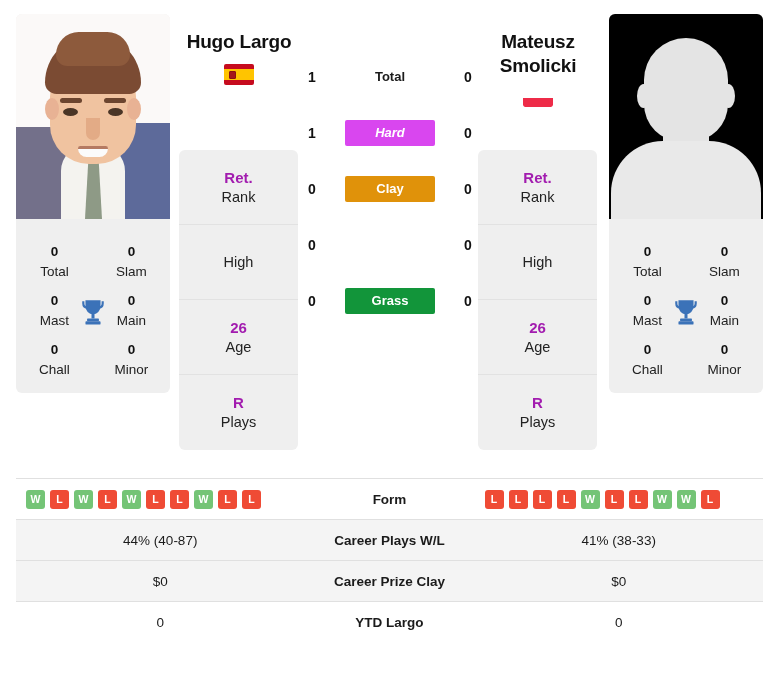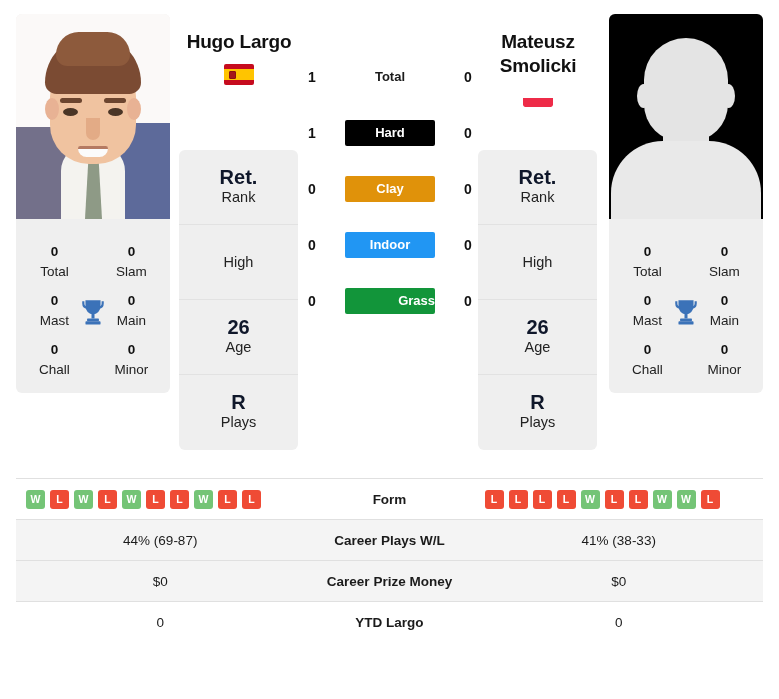--- a/index.html
+++ b/index.html
@@ -134,21 +134,21 @@
   .info-col.right { left: 478px; }
   .info-cell {
     height: 75px;
     display: flex;
     flex-direction: column;
     align-items: center;
     justify-content: center;
     border-bottom: 1px solid #e2e2e2;
   }
   .info-col .info-cell:last-child { border-bottom: none; }
-  .info-val   { font-size: 20px; font-weight: bold; color: #0f172a; line-height: 19px; }
+  .info-val   { font-size: 15px; font-weight: bold; color: #a21caf; line-height: 19px; }
   .info-val.empty { height: 0; }
   .info-label { font-size: 14.5px; color: #222; line-height: 20px; }
 
   
   .surface-col { position: absolute; left: 300px; top: 58px; width: 180px; }
   .surface-row {
     display: flex;
     align-items: center;
     justify-content: space-between;
     height: 37px;
@@ -338,36 +338,35 @@
   </div>
 
   <div class="surface-col">
     <div class="surface-row">
       <div class="sv">1</div>
       <div class="badge plain">Total</div>
       <div class="sv">0</div>
     </div>
     <div class="surface-row">
       <div class="sv">1</div>
-      <div class="badge" id="badge-hard" style="background: #000000;">Hard</div>
+      <div class="badge" id="badge-hard" style="background: #d946ef; font-style: italic;">Hard</div>
       <div class="sv">0</div>
     </div>
     <div class="surface-row">
       <div class="sv">0</div>
       <div class="badge" id="badge-clay" style="background: rgb(224, 146, 10);">Clay</div>
       <div class="sv">0</div>
     </div>
     <div class="surface-row">
       <div class="sv">0</div>
-      <div class="badge" id="badge-indoor" style="background: rgb(33, 150, 243);">Indoor</div>
       <div class="sv">0</div>
     </div>
     <div class="surface-row">
       <div class="sv">0</div>
-      <div class="badge" id="badge-grass" style="background: rgb(18, 149, 58); text-align: right;">Grass</div>
+      <div class="badge" id="badge-grass" style="background: rgb(18, 149, 58);">Grass</div>
       <div class="sv">0</div>
     </div>
   </div>
 
   <div class="info-col right">
     <div class="info-cell">
       <div class="info-val">Ret.</div>
       <div class="info-label">Rank</div>
     </div>
     <div class="info-cell">
@@ -469,27 +468,27 @@
             <span class="wl W" style="background: rgb(116, 196, 118);">W</span>
             <span class="wl L" style="background: rgb(239, 75, 53);">L</span>
             <span class="wl L" style="background: rgb(239, 75, 53);">L</span>
             <span class="wl W" style="background: rgb(116, 196, 118);">W</span>
             <span class="wl W" style="background: rgb(116, 196, 118);">W</span>
             <span class="wl L" style="background: rgb(239, 75, 53);">L</span>
           </div>
       </td>
     </tr>
     <tr class="shaded">
-      <td>44% (69-87)</td>
+      <td>44% (40-87)</td>
       <td class="mid">Career Plays W/L</td>
       <td>41% (38-33)</td>
     </tr>
     <tr class="shaded">
       <td>$0</td>
-      <td class="mid">Career Prize Money</td>
+      <td class="mid">Career Prize Clay</td>
       <td>$0</td>
     </tr>
     <tr>
       <td>0</td>
       <td class="mid">YTD Largo</td>
       <td>0</td>
     </tr>
   </tbody>
 </table>
 

